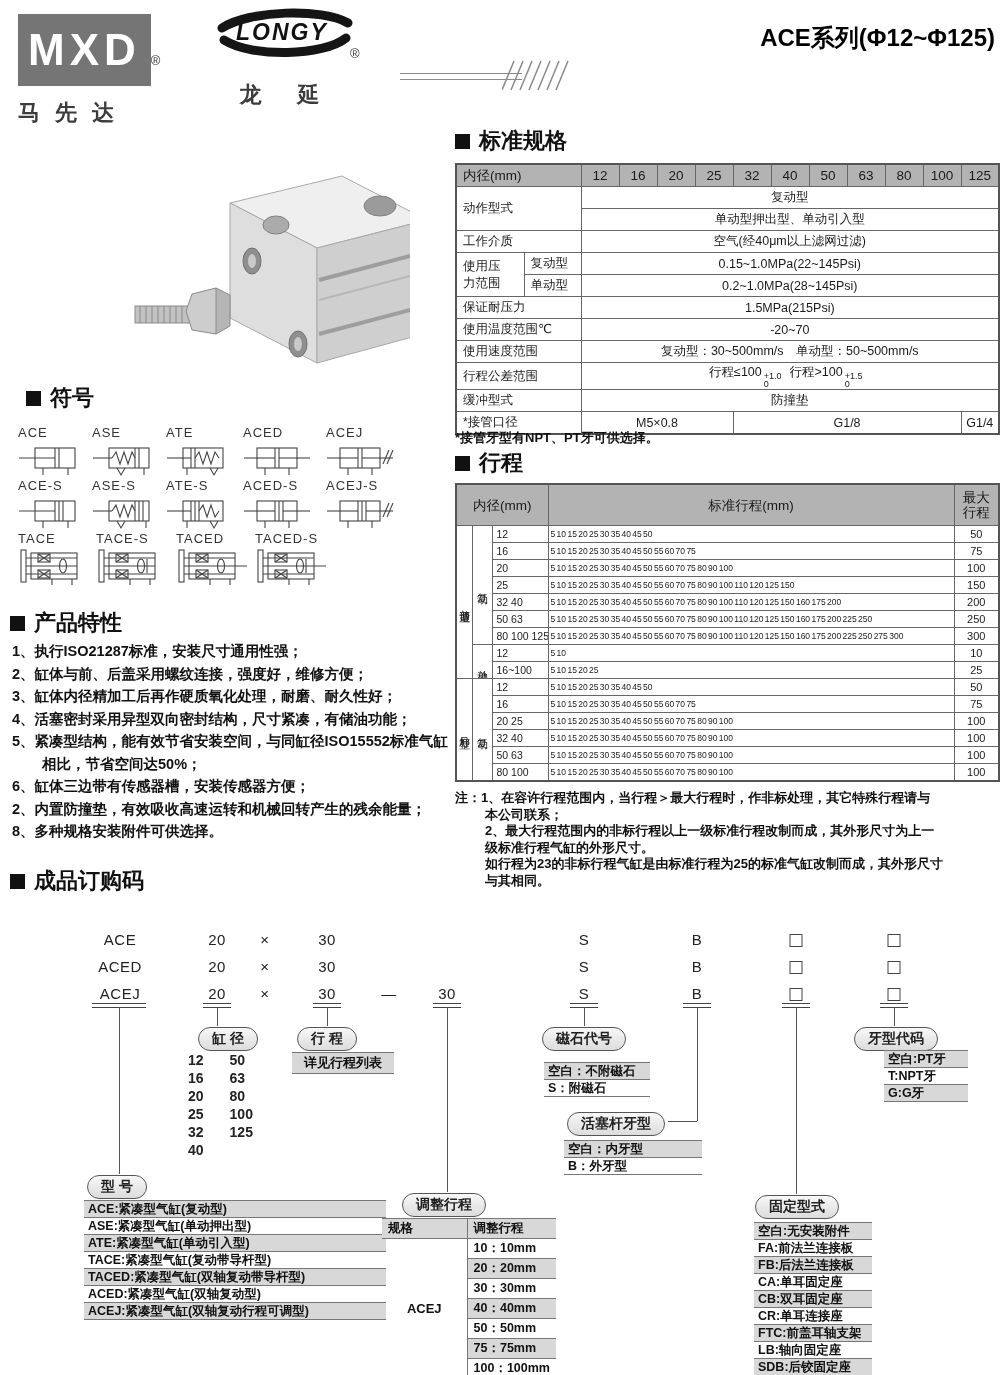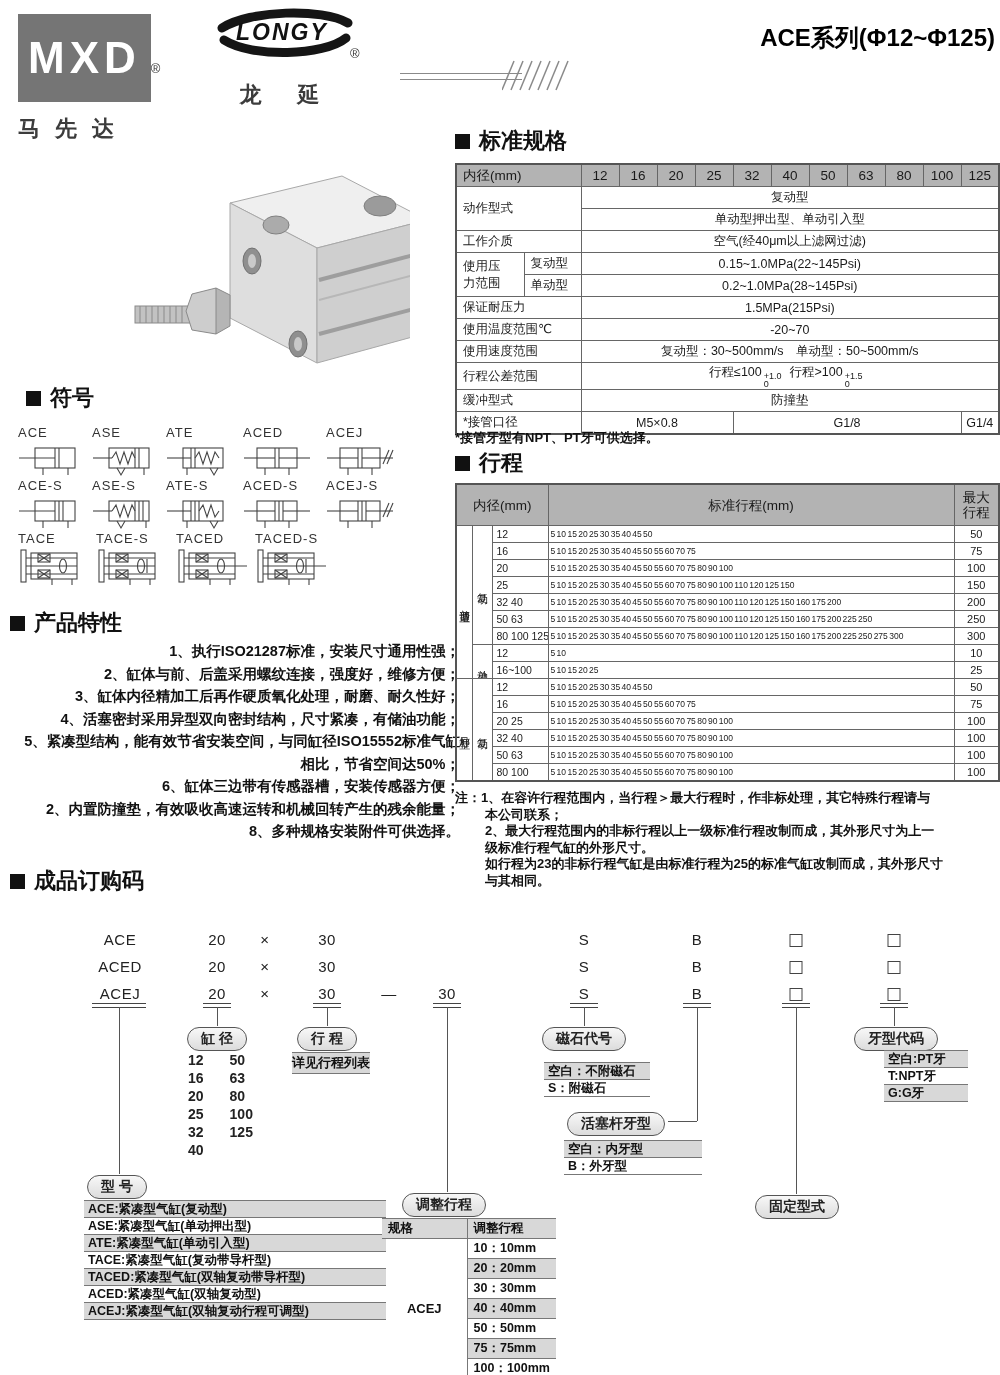--- a/index.html
+++ b/index.html
@@ -4,21 +4,21 @@
 <style>
   html,body{margin:0;padding:0;background:#fff;}
   .page{position:relative;width:1000px;height:1375px;background:#fff;overflow:hidden;
         font-family:"Liberation Sans","DejaVu Sans",sans-serif;color:#1a1a1a;}
   .abs{position:absolute;}
   
   .h2{position:absolute;display:flex;align-items:center;gap:9px;font-size:22px;font-weight:bold;color:#111;}
   .h2 .sqm{width:15px;height:15px;background:#111;display:inline-block;}
   
   .mxd-box{background:#757575;color:#fff;font-weight:bold;font-size:44px;line-height:56px;
-           padding:16px 10px;letter-spacing:5px;display:inline-block;}
+           padding:8px 10px;letter-spacing:5px;display:inline-block;}
   .reg{font-size:13px;color:#333;}
   .brand-cn{font-size:22px;font-weight:bold;letter-spacing:15px;color:#3c3c3c;margin-top:12px;white-space:nowrap;}
   .title{position:absolute;left:560px;top:22px;width:435px;text-align:right;font-size:24px;font-weight:bold;color:#000;white-space:nowrap;}
   .lead{position:absolute;left:400px;top:73px;width:122px;height:5px;border-top:1.5px solid #8a8a8a;border-bottom:1.5px solid #8a8a8a;}
   .capsule{position:absolute;left:540px;top:60px;width:457px;height:30px;
            background:linear-gradient(#fefefe,#c9c9c9);border:1px solid #999;
            border-radius:0 16px 16px 0;clip-path:polygon(14px 0,100% 0,100% 100%,0 100%);
            text-align:right;font-size:20px;font-weight:bold;color:#2b2b2b;line-height:30px;padding-right:16px;box-sizing:border-box;}
   
   table{border-collapse:collapse;}
@@ -34,39 +34,39 @@
   .stroke tr.hdr td{background:#b3b3b3;font-size:13.5px;height:40px;text-align:center;white-space:normal;line-height:15px;}
   .stroke td.st{font-size:8.5px;word-spacing:-1px;text-align:left;letter-spacing:0;}
   .stroke td.mx{text-align:center;font-size:11px;}
   .stroke td.bo{text-align:left;padding-left:4px;font-size:10.5px;}
   .stroke td.vt{writing-mode:vertical-rl;text-orientation:upright;text-align:center;font-size:11px;padding:1px 0;letter-spacing:1px;}
   .note{position:absolute;left:455px;top:790px;width:545px;font-size:13px;line-height:16.5px;font-weight:600;color:#111;}
   .note div{padding-left:30px;}
   .note div.fl{padding-left:0;}
   
   .features{position:absolute;left:12px;top:640px;width:448px;font-size:14.5px;line-height:22.5px;font-weight:600;color:#111;}
-  .features div{padding-left:30px;text-indent:-30px;text-align:right;}
+  .features div{padding-left:30px;text-indent:-30px;}
   
   .sym{position:absolute;width:74px;}
   .sym .slabel{font-size:13px;color:#333;letter-spacing:1px;margin-bottom:1px;}
   .sym svg{stroke:#444;fill:none;stroke-width:1.1;}
   
   .codeval{position:absolute;transform:translateX(-50%);font-size:15px;letter-spacing:.5px;white-space:nowrap;height:20px;line-height:20px;color:#222;}
   .sqbox{position:absolute;width:11px;height:11px;border:1.5px solid #444;transform:translateX(-50%);background:#fff;}
   .dbl{position:absolute;height:3px;border-top:1.3px solid #444;border-bottom:1.3px solid #444;}
   .vline{position:absolute;width:0;border-left:1.3px solid #555;}
   .hline{position:absolute;height:0;border-top:1.3px solid #555;}
   .tag{position:absolute;transform:translateX(-50%);border:1.5px solid #555;border-radius:13px;
        background:linear-gradient(#f8f8f8,#dcdcdc);padding:2px 13px;font-size:14px;font-weight:bold;white-space:nowrap;color:#222;}
   .codelist{position:absolute;border-top:1.5px solid #777;}
   .codelist .row{font-size:12.5px;font-weight:600;padding:1px 4px;border-bottom:1.5px solid #777;white-space:nowrap;height:14px;line-height:14px;color:#111;}
   .codelist .row:nth-child(odd){background:#d8d8d8;}
   .borelist{position:absolute;display:flex;gap:26px;font-size:14px;font-weight:600;line-height:18px;color:#222;}
   .strokeref{position:absolute;background:#d8d8d8;border-top:1.5px solid #777;border-bottom:1.5px solid #777;
-             font-size:13px;font-weight:600;padding:1px 0;color:#111;}
+             font-size:13px;font-weight:600;padding:1px 12px;color:#111;}
   .adjt{position:absolute;left:382px;top:1218px;width:174px;}
   .adjt td{border-top:1.5px solid #777;border-bottom:1.5px solid #777;border-left:none;border-right:none;
            font-size:12.5px;font-weight:600;height:15px;padding:1px 6px;white-space:nowrap;color:#111;}
   .adjt td.div{border-right:1.5px solid #777;}
   .adjt .g{background:#d8d8d8;}
   .adjt td.mcell{text-align:center;font-size:13px;}
 </style>
 </head>
 <body>
 
@@ -595,21 +595,21 @@
   <div class="vline" style="left:119px;top:1007px;height:167px;"></div>
   <div class="vline" style="left:217px;top:1007px;height:19px;"></div>
   <div class="vline" style="left:327px;top:1007px;height:19px;"></div>
   <div class="vline" style="left:447px;top:1007px;height:185px;"></div>
   <div class="vline" style="left:584px;top:1007px;height:19px;"></div>
   <div class="vline" style="left:697px;top:1007px;height:114px;"></div>
   <div class="hline" style="left:668px;top:1121px;width:29px;"></div>
   <div class="vline" style="left:796px;top:1007px;height:187px;"></div>
   <div class="vline" style="left:894px;top:1007px;height:19px;"></div>
 
-  <div class="tag" style="left:217px;top:1027px;">缸 径</div>
+  <div class="tag" style="left:228px;top:1027px;">缸 径</div>
   <div class="tag" style="left:327px;top:1027px;">行 程</div>
   <div class="tag" style="left:584px;top:1027px;">磁石代号</div>
   <div class="tag" style="left:896px;top:1027px;">牙型代码</div>
   <div class="tag" style="left:616px;top:1112px;">活塞杆牙型</div>
   <div class="tag" style="left:797px;top:1195px;">固定型式</div>
   <div class="tag" style="left:117px;top:1175px;">型 号</div>
   <div class="tag" style="left:444px;top:1193px;">调整行程</div>
 
   <div class="borelist" style="left:188px;top:1051px;">
     <div>
@@ -640,20 +640,31 @@
     <div class="row">空白:PT牙</div>
     <div class="row">T:NPT牙</div>
     <div class="row">G:G牙</div>
   </div>
 
   <div class="codelist" style="left:564px;top:1140px;width:138px;">
     <div class="row">空白：内牙型</div>
     <div class="row">B：外牙型</div>
   </div>
 
+  <div class="codelist" style="left:754px;top:1222px;width:118px;">
+    <div class="row">空白:无安装附件</div>
+    <div class="row">FA:前法兰连接板</div>
+    <div class="row">FB:后法兰连接板</div>
+    <div class="row">CA:单耳固定座</div>
+    <div class="row">CB:双耳固定座</div>
+    <div class="row">CR:单耳连接座</div>
+    <div class="row">FTC:前盖耳轴支架</div>
+    <div class="row">LB:轴向固定座</div>
+    <div class="row">SDB:后铰固定座</div>
+  </div>
 
   <div class="codelist" style="left:84px;top:1200px;width:302px;">
     <div class="row">ACE:紧凑型气缸(复动型)</div>
     <div class="row">ASE:紧凑型气缸(单动押出型)</div>
     <div class="row">ATE:紧凑型气缸(单动引入型)</div>
     <div class="row">TACE:紧凑型气缸(复动带导杆型)</div>
     <div class="row">TACED:紧凑型气缸(双轴复动带导杆型)</div>
     <div class="row">ACED:紧凑型气缸(双轴复动型)</div>
     <div class="row">ACEJ:紧凑型气缸(双轴复动行程可调型)</div>
   </div>

